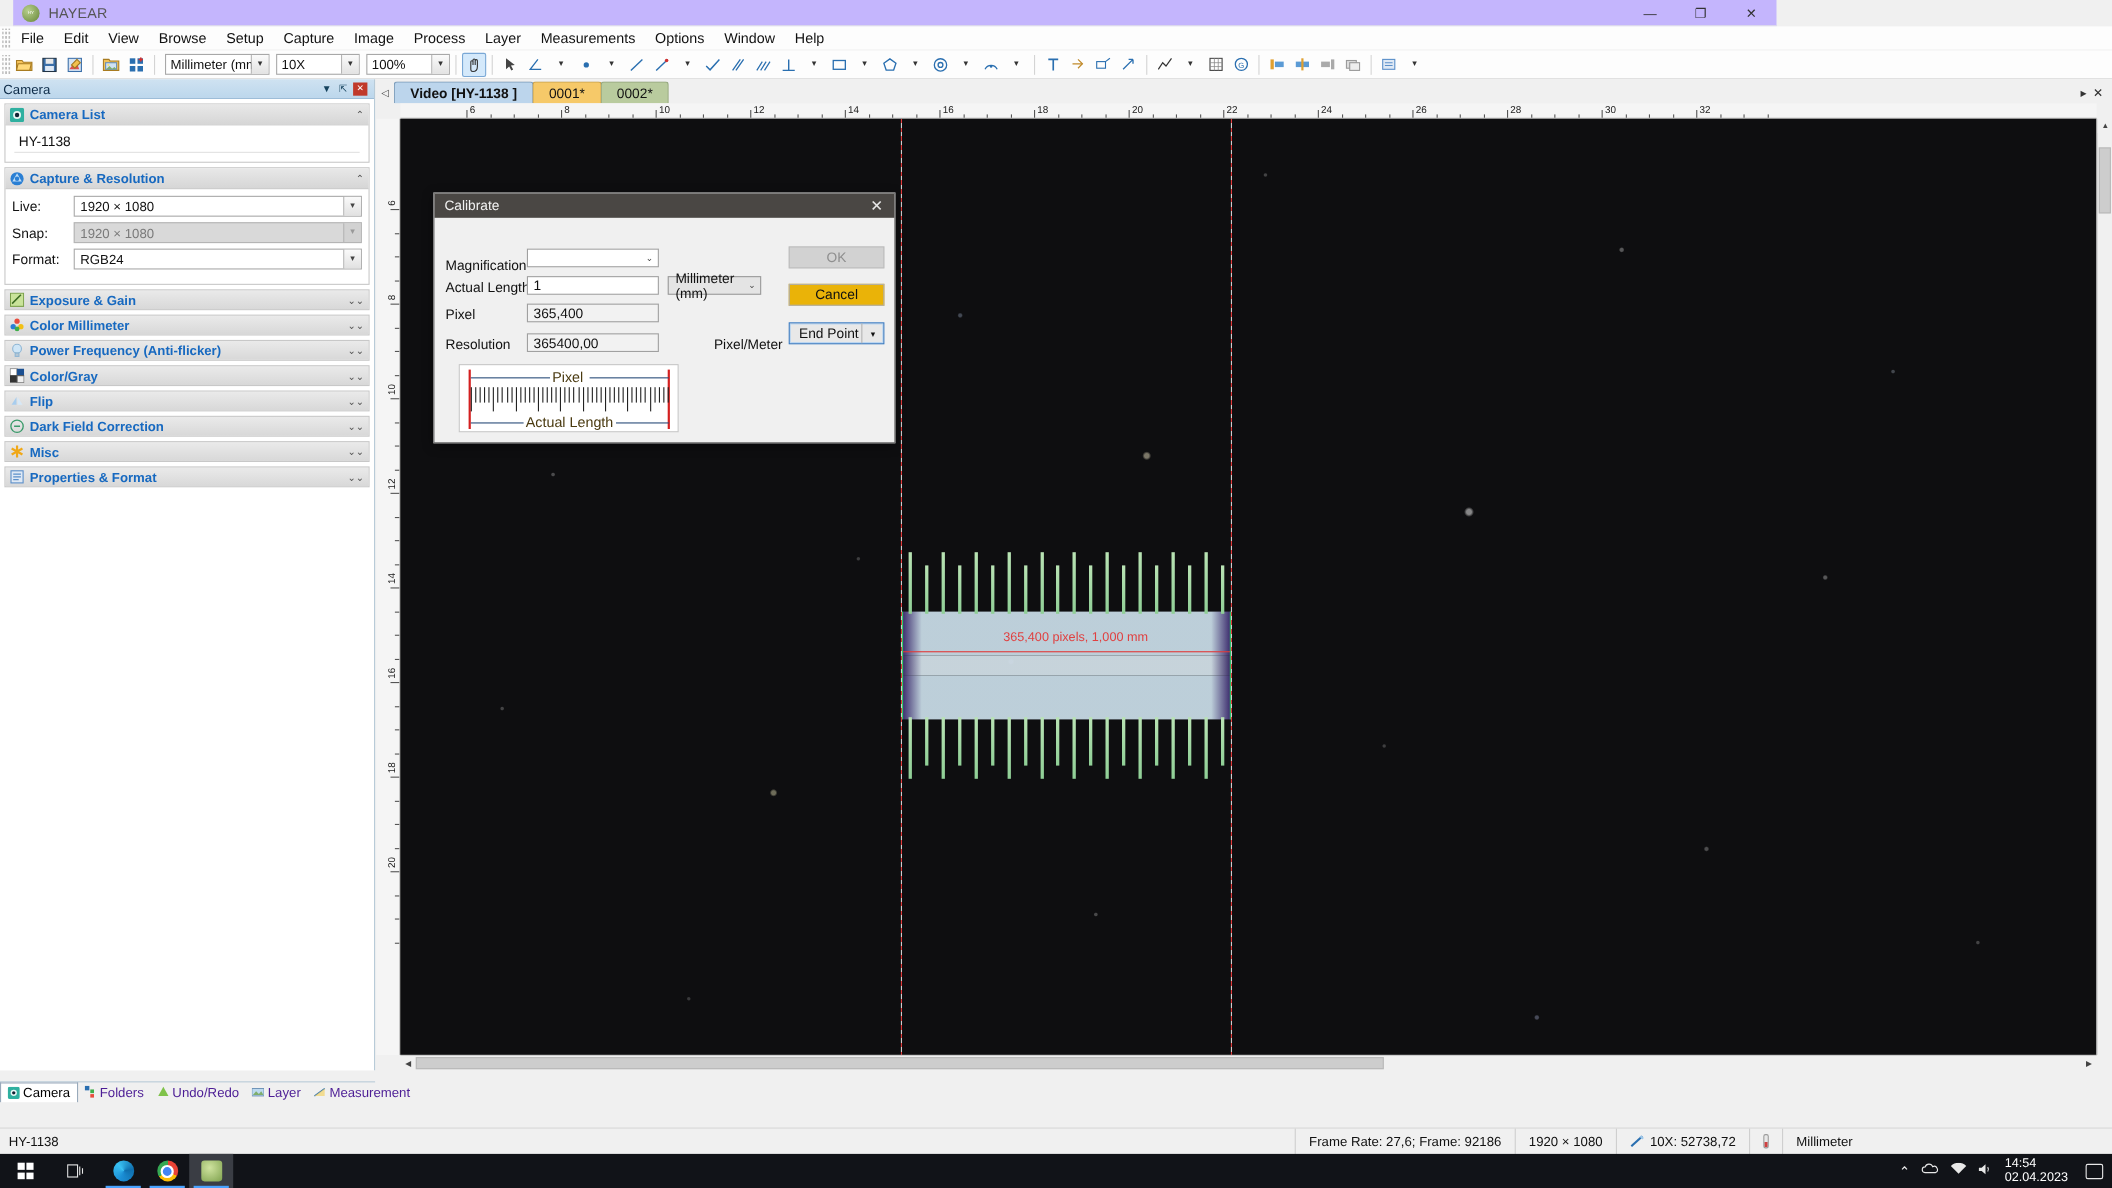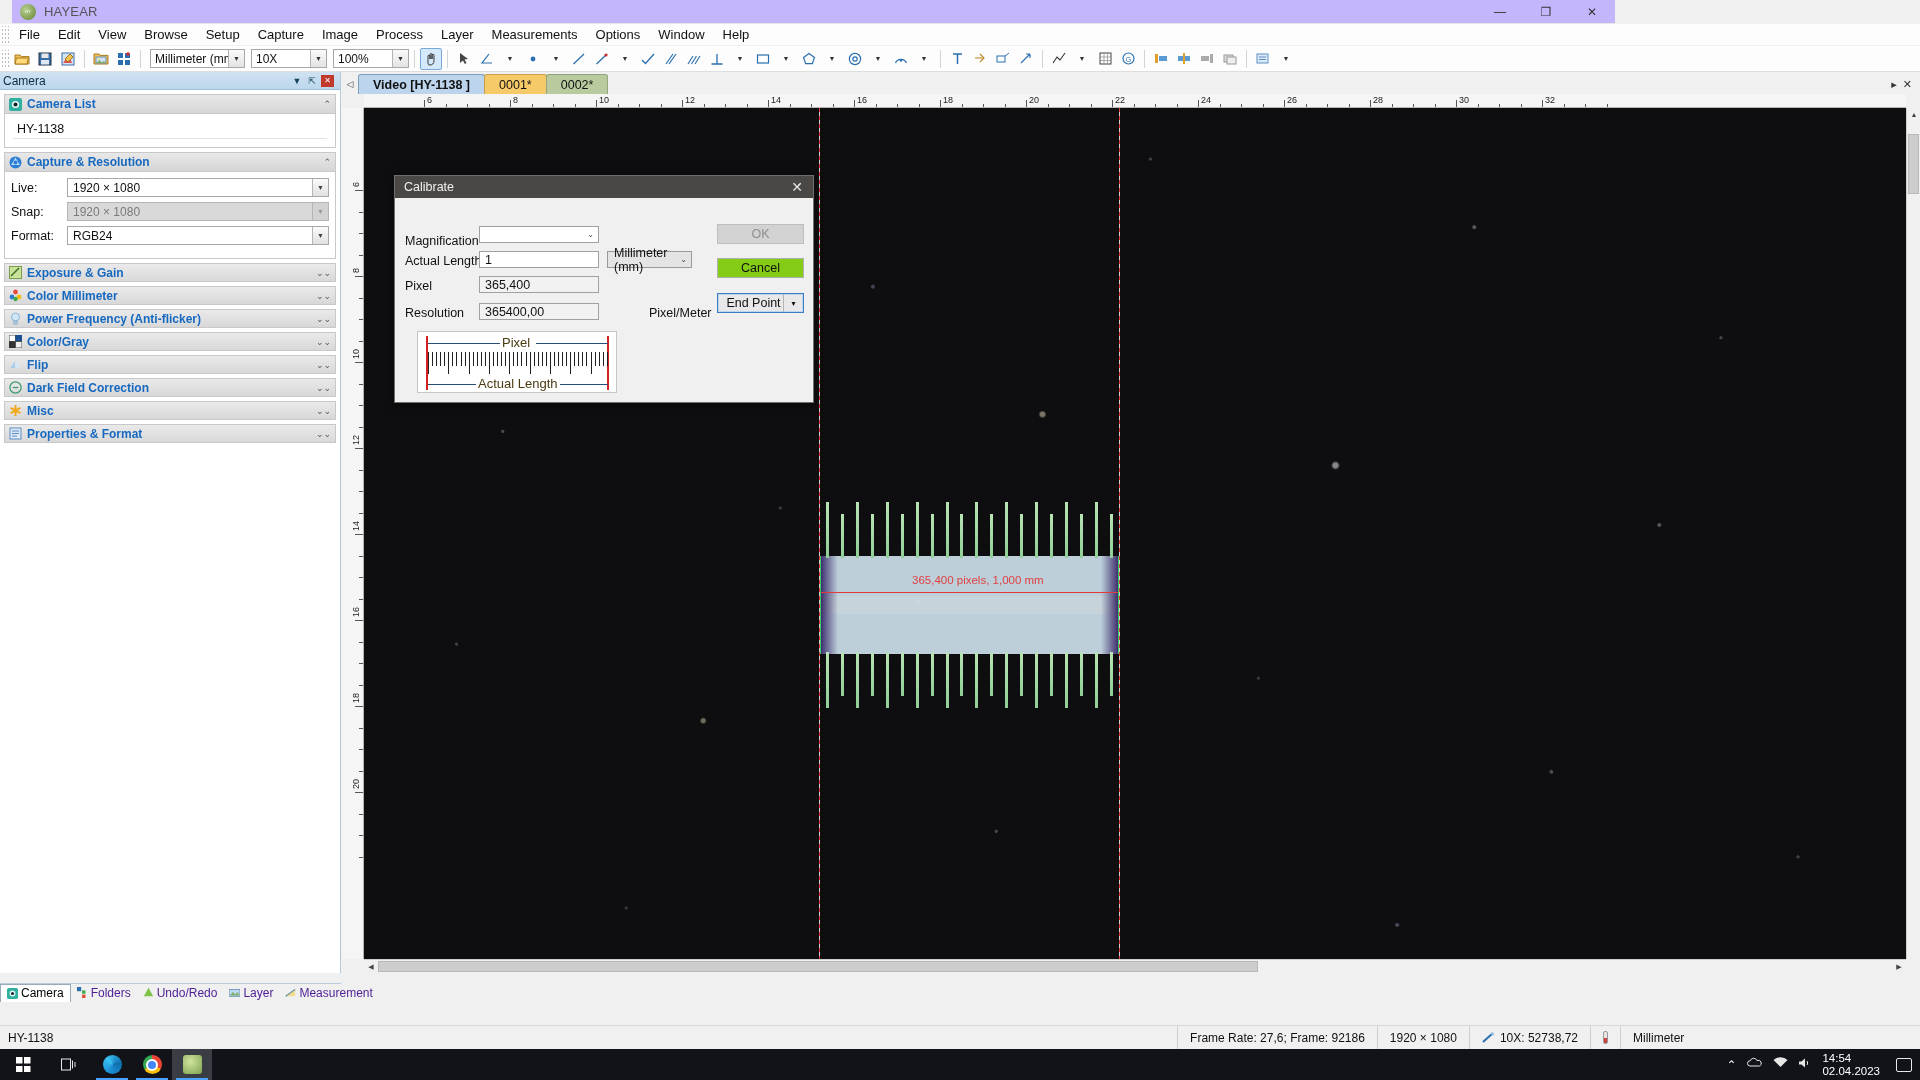--- a/index.html
+++ b/index.html
@@ -298,21 +298,21 @@
   .dinput.ro { background:#f2f2f2; }
   .dcombo {
     position:absolute; height:17px; background:#fff; border:1px solid #a0a0a0;
   }
   .dcombo .ab { position:absolute; right:0; top:0; bottom:0; width:15px;
     display:flex; align-items:center; justify-content:center; font-size:8px; color:#444; }
   .dcombo.gray { background:#e4e4e4; border:1px solid #9a9a9a; display:flex; align-items:center;
     padding-left:6px; font-size:12.5px; color:#111; }
   .dbtn {
     position:absolute; height:20px; display:flex; align-items:center; justify-content:center;
-    font-size:12.5px; background:#84cc16; border:1px solid #b0b0b0; color:#111;
+    font-size:12.5px; background:#eab308; border:1px solid #b0b0b0; color:#111;
   }
   .dbtn.disabled { color:#8f8f8f; background:#d2d2d2; border-color:#bdbdbd; }
   .dbtn.split { background:#e8e8e8; border:1px solid #3b7cc4; box-shadow:inset 0 0 0 1px #bcd6f0; }
   .dbtn.split .sp { position:absolute; right:0; top:0; bottom:0; width:20px;
     border-left:1px solid #b4b4b4; display:flex; align-items:center; justify-content:center; font-size:8px; }
   .dunit { position:absolute; font-size:12.5px; color:#111; }
 
   .diagram { position:absolute; background:#fff; border:1px solid #c6c6c6; }
   .dg-caption { position:absolute; font-size:13px; color:#4a3a10; }
   .dg-line { position:absolute; height:1px; background:#2a4d7a; }

